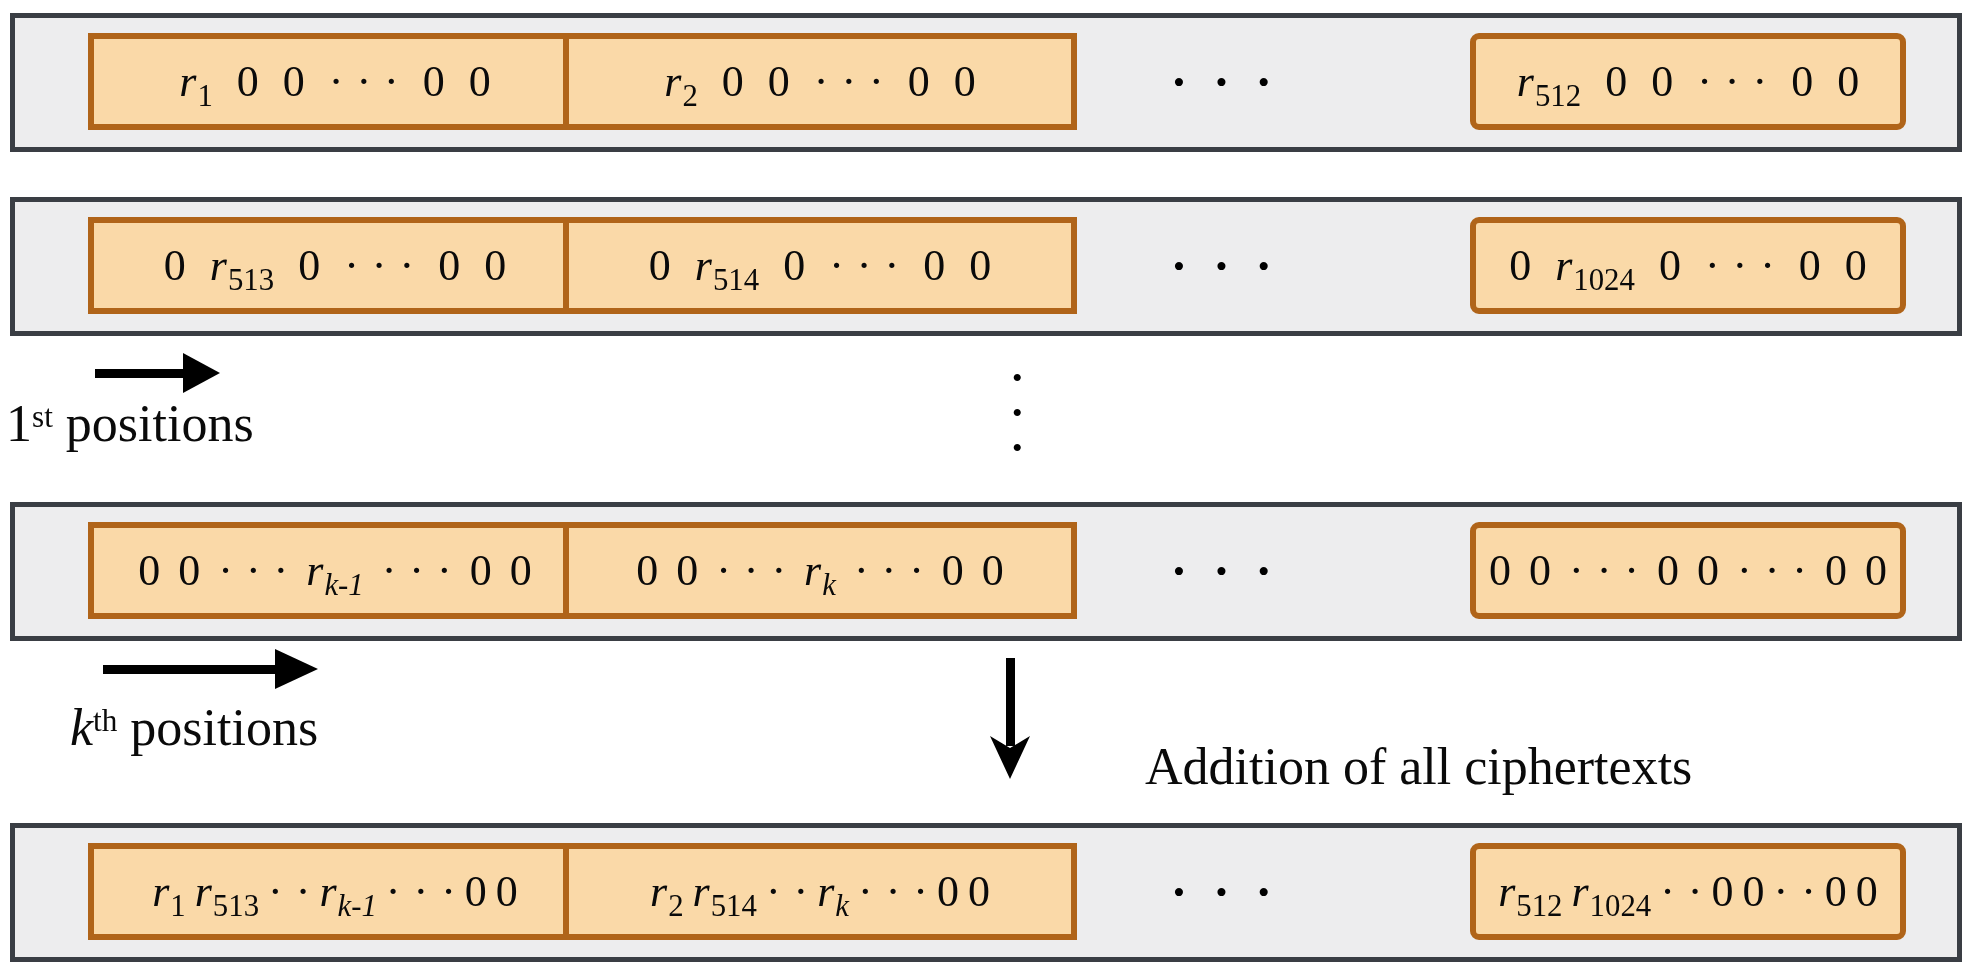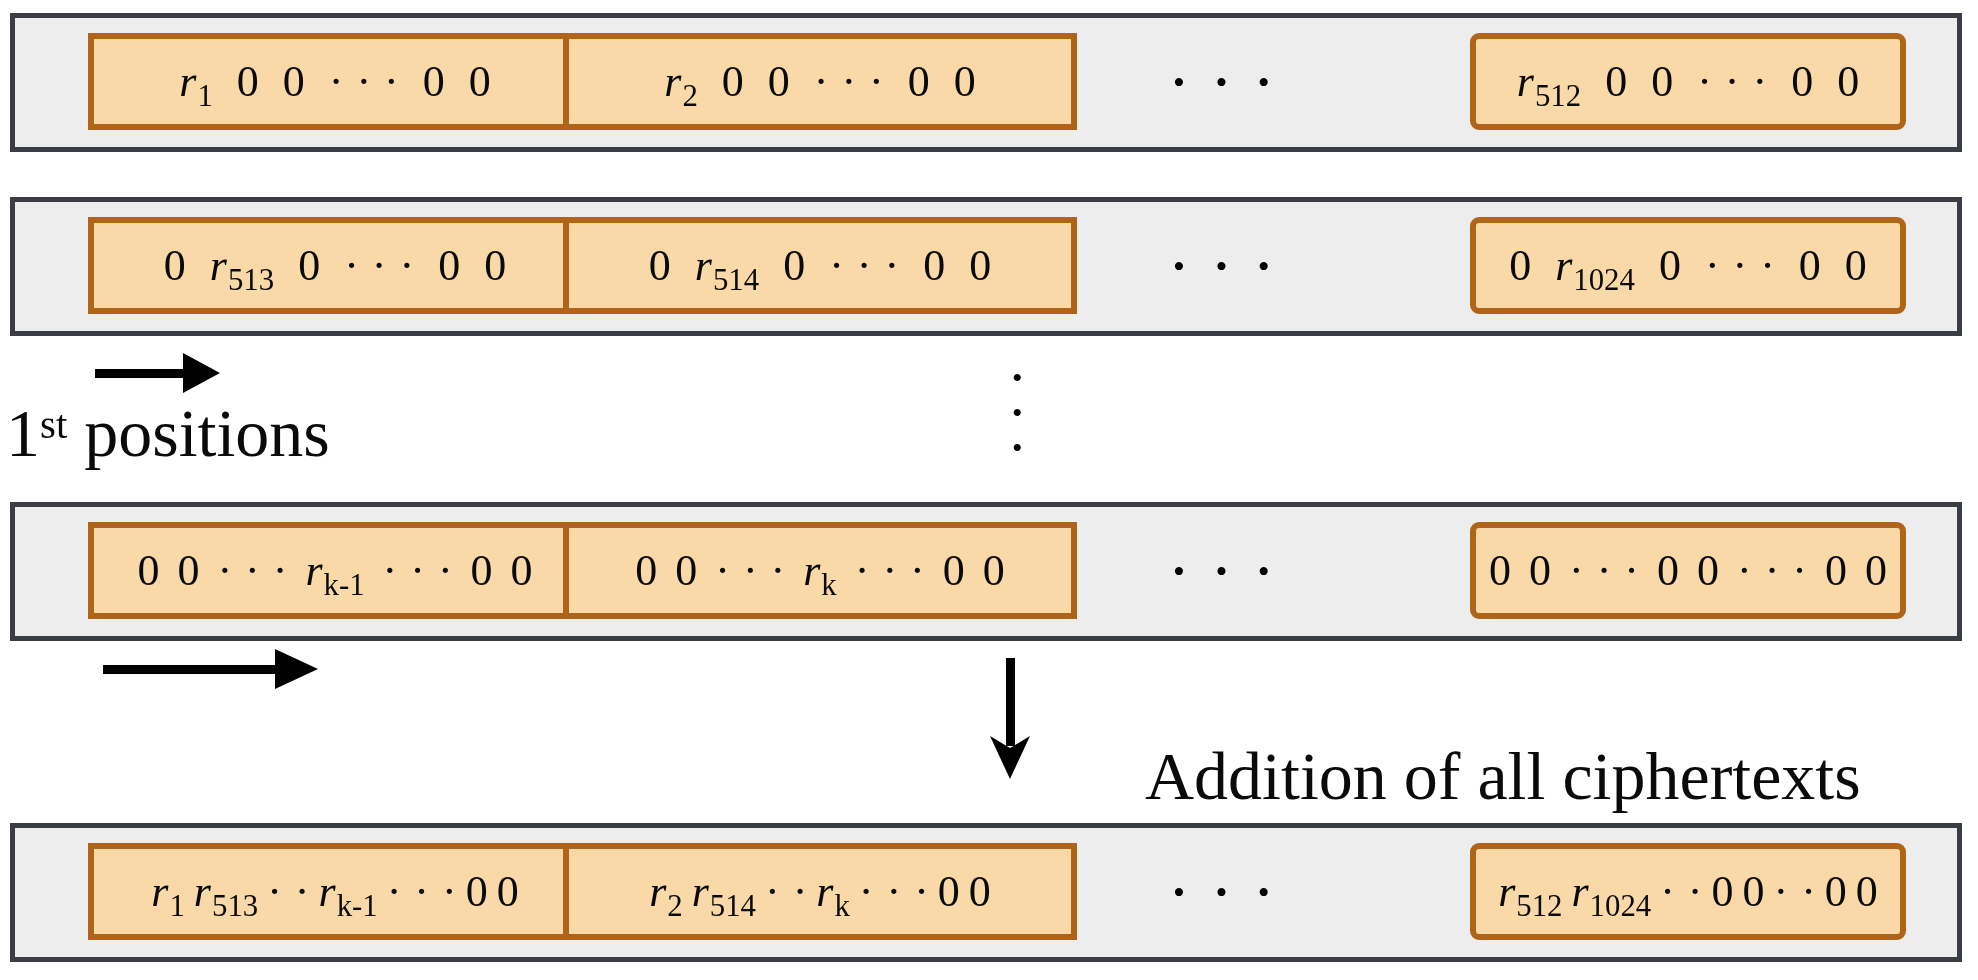--- a/index.html
+++ b/index.html
@@ -18,28 +18,28 @@
     font-size:44px;line-height:1;white-space:nowrap;
   }
   .b0{left:73px;width:494px;}
   .b1{left:548px;width:514px;}
   .b2{left:1455px;width:436px;border-radius:9px;}
   .gap-wide .cbox{gap:24px;}
   .gap-mid  .cbox{gap:18px;}
   .gap-tight .cbox{gap:9px;}
   .cbox i{font-style:italic;}
   .cbox sub{font-size:0.70em;line-height:0;vertical-align:-0.35em;margin-left:1px;}
-  .cbox sub.isub{}
+  .cbox sub.isub{font-style:italic;}
   .dots{letter-spacing:13px;margin-right:-13px;}
   .sep{
     position:absolute;left:1158px;top:50%;transform:translateY(-50%);
     font-size:34px;word-spacing:18px;letter-spacing:2px;color:#000;
   }
   .flabel{
-    position:absolute;font-size:68px;line-height:1.15;color:#0a0a0a;white-space:nowrap;
+    position:absolute;font-size:52px;line-height:1.15;color:#0a0a0a;white-space:nowrap;
   }
   .flabel sup{font-size:0.60em;vertical-align:0.45em;line-height:0;}
   .flabel .it{font-style:italic;}
   .vdots{
     position:absolute;left:1012px;top:360px;font-size:30px;line-height:35px;
     white-space:pre;text-align:center;color:#000;
   }
   .arrow-svg{position:absolute;}
   svg{display:block;}
 </style>
@@ -149,20 +149,23 @@
         <span class="num">0</span>
       </div>
   </div>
 
   <div class="arrow-svg" style="left:103px;top:648px;">
     <svg width="215" height="42" viewBox="0 0 215 42">
       <rect x="0" y="17" width="180" height="9" fill="#000"></rect>
       <polygon points="172,1 215,21 172,41" fill="#000"></polygon>
     </svg>
   </div>
+  <div class="flabel" style="left:70px;top:698px;">
+    <span class="it">k</span><sup>th</sup><span> positions</span>
+  </div>
 
   <div class="arrow-svg" style="left:988px;top:658px;">
     <svg width="44" height="122" viewBox="0 0 44 122">
       <rect x="18" y="0" width="9" height="88" fill="#000"></rect>
       <polygon points="2,78 22,121 42,78 22,90" fill="#000"></polygon>
     </svg>
   </div>
   <div class="flabel" style="left:1145px;top:692px;margin-top:45px;">Addition of all ciphertexts</div>
 
   <div class="bar gap-tight" style="top:823px;">

